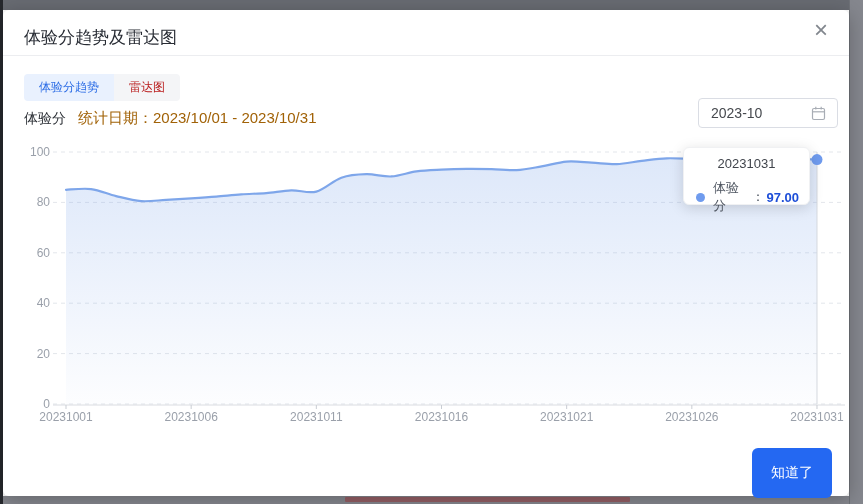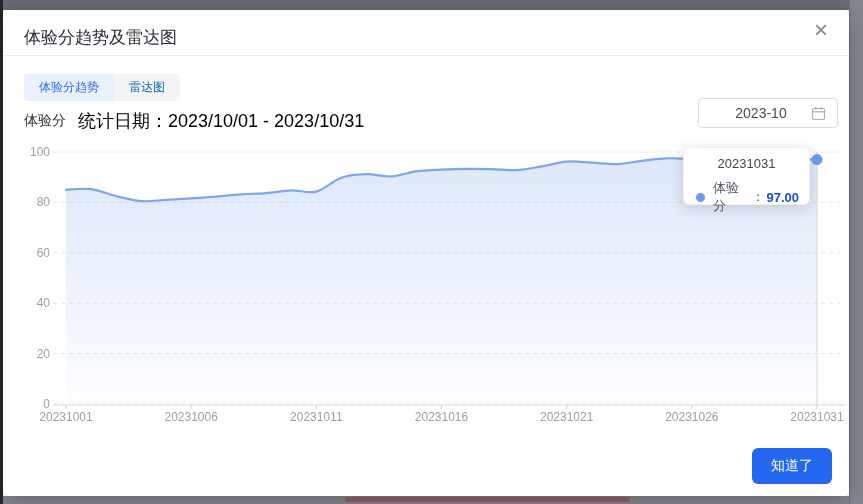--- a/index.html
+++ b/index.html
@@ -18,46 +18,46 @@
     background:#fff; border-radius:6px; box-shadow:0 4px 20px rgba(0,0,0,.25); }
 
   .modal-title { position:absolute; left:21px; top:16px; font-size:17px; color:#272b33; }
   .close { position:absolute; right:14px; top:6px; width:28px; height:28px; font-size:24px;
     line-height:28px; text-align:center; color:#82878e; cursor:pointer; font-weight:300; }
   .hdr-divider { position:absolute; left:0; top:45px; width:100%; height:1px; background:#ecedf0; }
 
   .tabs { position:absolute; left:21px; top:64px; display:flex; border-radius:4px; overflow:hidden; }
   .tab { height:27px; line-height:27px; padding:0 15px; font-size:12px; cursor:pointer; }
   .tab.active { background:#e9f1fe; color:#2b6ce5; font-weight:500; }
-  .tab.inactive { background:#f4f5f7; color:#0369a1; }
+  .tab.inactive { background:#f4f5f7; color:#b91c1c; }
 
   .meta-row { position:absolute; left:21px; top:99px; display:flex; align-items:center; }
   .metric { font-size:14px; color:#2a2e34; }
-  .range  { font-size:18px; color:#000000; margin-left:12px; }
+  .range  { font-size:15px; color:#a16207; margin-left:12px; }
 
   .picker { position:absolute; left:695px; top:88px; width:140px; height:30px;
     border:1px solid #dadde4; border-radius:4px; background:#fff;
-    display:flex; align-items:center; cursor:pointer;text-align:center; }
+    display:flex; align-items:center; cursor:pointer; }
   .picker-value { font-size:14px; color:#46494e; margin-left:12px; flex:1; }
   .picker svg { margin-right:11px; }
 
   .chart { position:absolute; left:17px; top:130px; }
   .chart text { font-family:"Liberation Sans","DejaVu Sans",sans-serif; }
 
   .tooltip { position:absolute; left:680px; top:137px; width:127px; height:58px;
     background:#fff; border:1px solid #f0f1f3; border-radius:6px;
     box-shadow:0 3px 14px rgba(0,0,0,.15); z-index:5; }
   .tt-title { text-align:center; font-size:13px; color:#41454c; margin-top:8px; }
   .tt-row { display:flex; align-items:center; margin:8px 10px 0 12px; font-size:13px; }
   .tt-dot { width:9px; height:9px; border-radius:50%; background:#6f9bee; margin-right:8px; flex:none; }
   .tt-label { color:#4e5560; }
   .tt-sep { color:#4e5560; margin:0 2px; }
   .tt-value { color:#1d4ed8; font-weight:600; margin-left:auto; }
 
-  .confirm { position:absolute; left:749px; top:438px; width:80px; height:36px;
+  .confirm { position:absolute; left:749px; top:438px; width:80px; height:50px;
     background:#2468f2; border:none; border-radius:6px; color:#fff; font-size:14px;
     cursor:pointer; font-family:inherit; }
 </style>
 </head>
 <body>
 
 <div class="stage">
 
   <div class="bg-top"></div>
   <div class="bg-bottom">

